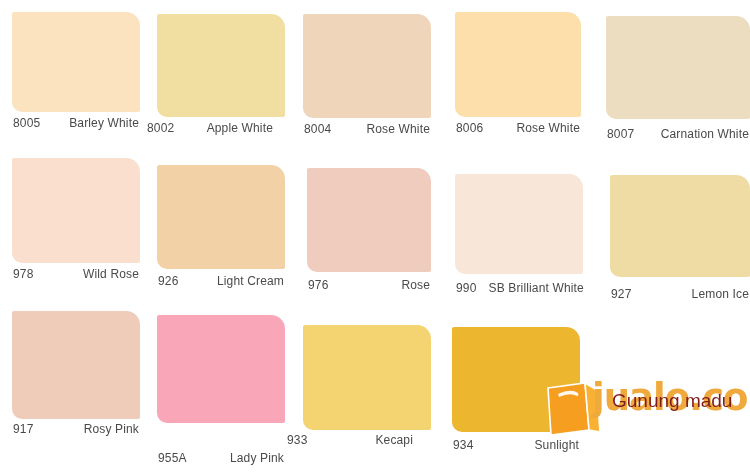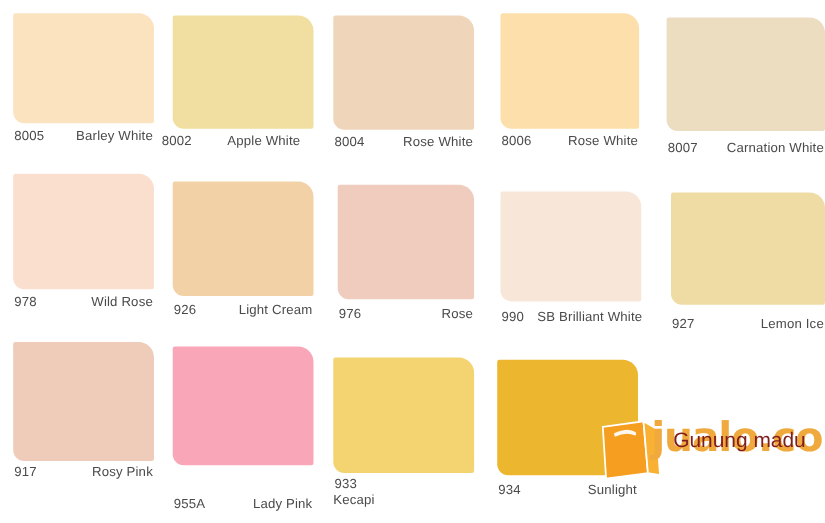--- a/index.html
+++ b/index.html
@@ -171,21 +171,21 @@
       </div>
       <div class="swatch-cell" style="left: 0px; top: 0px;">
         <div class="chip" style="left: 157px; top: 315px; width: 128px; height: 108px; background: rgb(249, 167, 184);"></div>
         <div class="caption" style="left: 157px; top: 427px; width: 128px; margin-top: 24px;">
           <span class="code">955A</span>
           <span class="cname">Lady Pink</span>
         </div>
       </div>
       <div class="swatch-cell" style="left: 0px; top: 0px;">
         <div class="chip" style="left: 303px; top: 325px; width: 128px; height: 105px; background: rgb(244, 211, 113);"></div>
-        <div class="caption" style="left: 303px; top: 433px; width: 128px; flex-direction: column;">
+        <div class="caption" style="left: 286px; top: 433px; width: 128px;">
           <span class="code">933</span>
           <span class="cname">Kecapi</span>
         </div>
       </div>
       <div class="swatch-cell" style="left: 0px; top: 0px;">
         <div class="chip" style="left: 452px; top: 327px; width: 128px; height: 105px; background: rgb(237, 182, 47);"></div>
         <div class="caption" style="left: 452px; top: 438px; width: 128px;">
           <span class="code">934</span>
           <span class="cname">Sunlight</span>
         </div>

